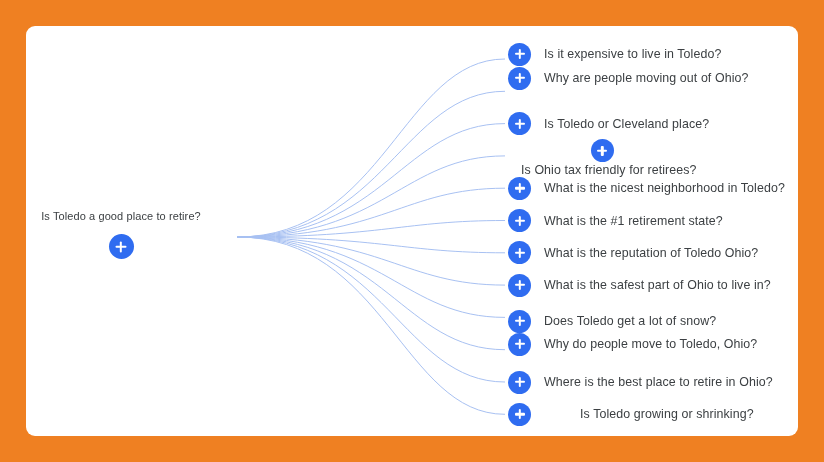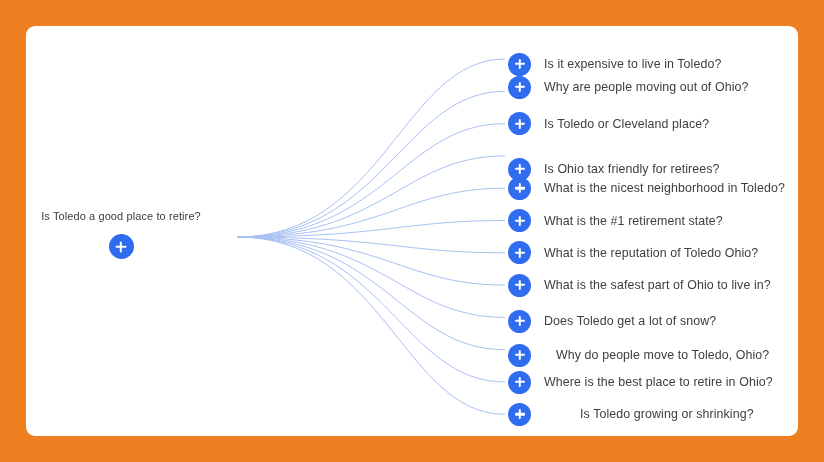--- a/index.html
+++ b/index.html
@@ -155,33 +155,33 @@
       </svg>
 
       <div class="root-node">
         <div class="root-label">Is Toledo a good place to retire?</div>
         <div class="root-plus-wrap">
           <button class="plus-btn root" aria-label="expand"></button>
         </div>
       </div>
 
       <div class="leaf-list" id="leaf-list">
-          <div class="leaf-node" style="top: 38px;">
+          <div class="leaf-node" style="top: 28px;">
             <button class="plus-btn" aria-label="expand"></button>
             <span class="leaf-label">Is it expensive to live in Toledo?</span>
           </div>
-          <div class="leaf-node" style="top: 61px;">
+          <div class="leaf-node" style="top: 52px;">
             <button class="plus-btn" aria-label="expand"></button>
             <span class="leaf-label">Why are people moving out of Ohio?</span>
           </div>
           <div class="leaf-node" style="top: 97.6px;">
             <button class="plus-btn" aria-label="expand"></button>
             <span class="leaf-label">Is Toledo or Cleveland place?</span>
           </div>
-          <div class="leaf-node" style="top: 143px;">
+          <div class="leaf-node" style="top: 126px; flex-direction: column;">
             <button class="plus-btn" aria-label="expand"></button>
             <span class="leaf-label">Is Ohio tax friendly for retirees?</span>
           </div>
           <div class="leaf-node" style="top: 162.2px;">
             <button class="plus-btn" aria-label="expand"></button>
             <span class="leaf-label">What is the nicest neighborhood in Toledo?</span>
           </div>
           <div class="leaf-node" style="top: 194.5px;">
             <button class="plus-btn" aria-label="expand"></button>
             <span class="leaf-label">What is the #1 retirement state?</span>
@@ -191,21 +191,21 @@
             <span class="leaf-label">What is the reputation of Toledo Ohio?</span>
           </div>
           <div class="leaf-node" style="top: 259.1px;">
             <button class="plus-btn" aria-label="expand"></button>
             <span class="leaf-label">What is the safest part of Ohio to live in?</span>
           </div>
           <div class="leaf-node" style="top: 295px;">
             <button class="plus-btn" aria-label="expand"></button>
             <span class="leaf-label">Does Toledo get a lot of snow?</span>
           </div>
-          <div class="leaf-node" style="top: 329px; gap: 12px;">
+          <div class="leaf-node" style="top: 318px;">
             <button class="plus-btn" aria-label="expand"></button>
             <span class="leaf-label">Why do people move to Toledo, Ohio?</span>
           </div>
           <div class="leaf-node" style="top: 356px; text-align: right;">
             <button class="plus-btn" aria-label="expand"></button>
             <span class="leaf-label">Where is the best place to retire in Ohio?</span>
           </div>
           <div class="leaf-node" style="top: 388.3px; gap: 36px;">
             <button class="plus-btn" aria-label="expand"></button>
             <span class="leaf-label">Is Toledo growing or shrinking?</span>

